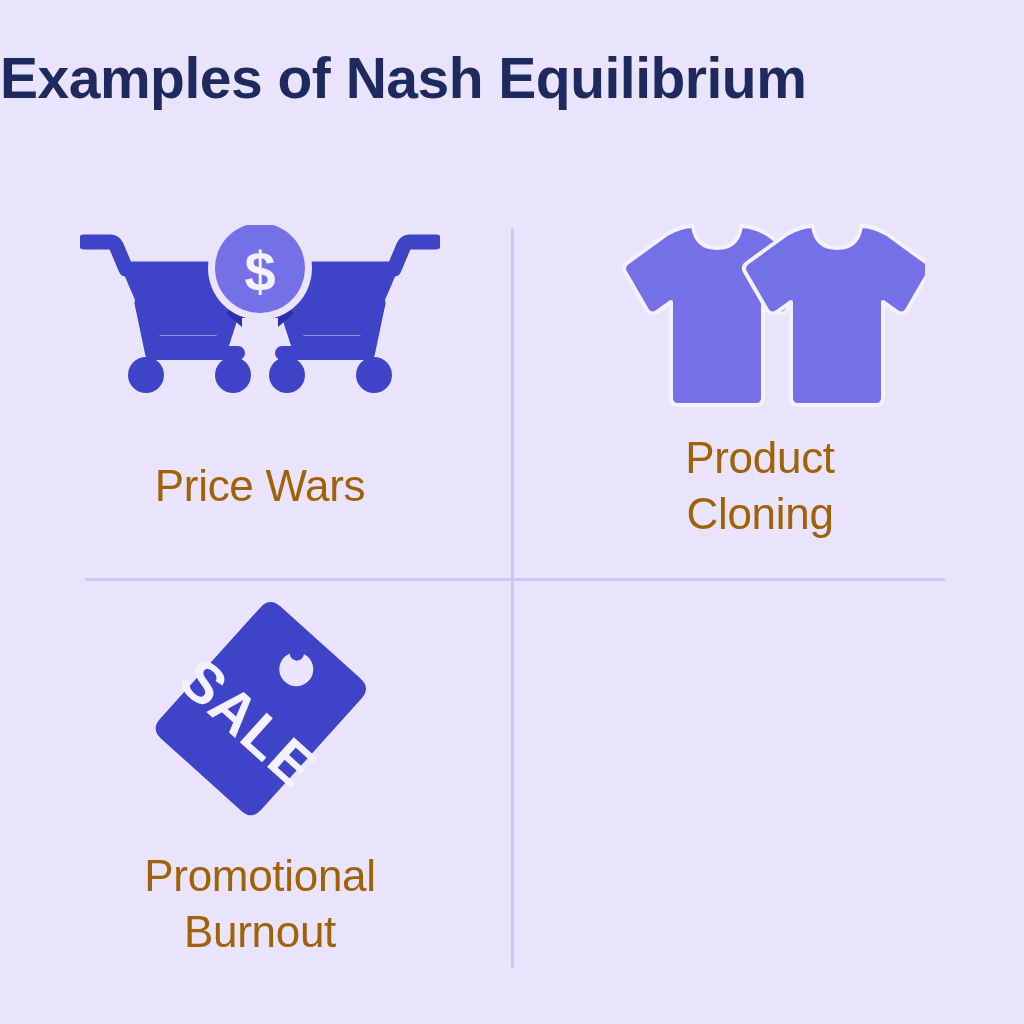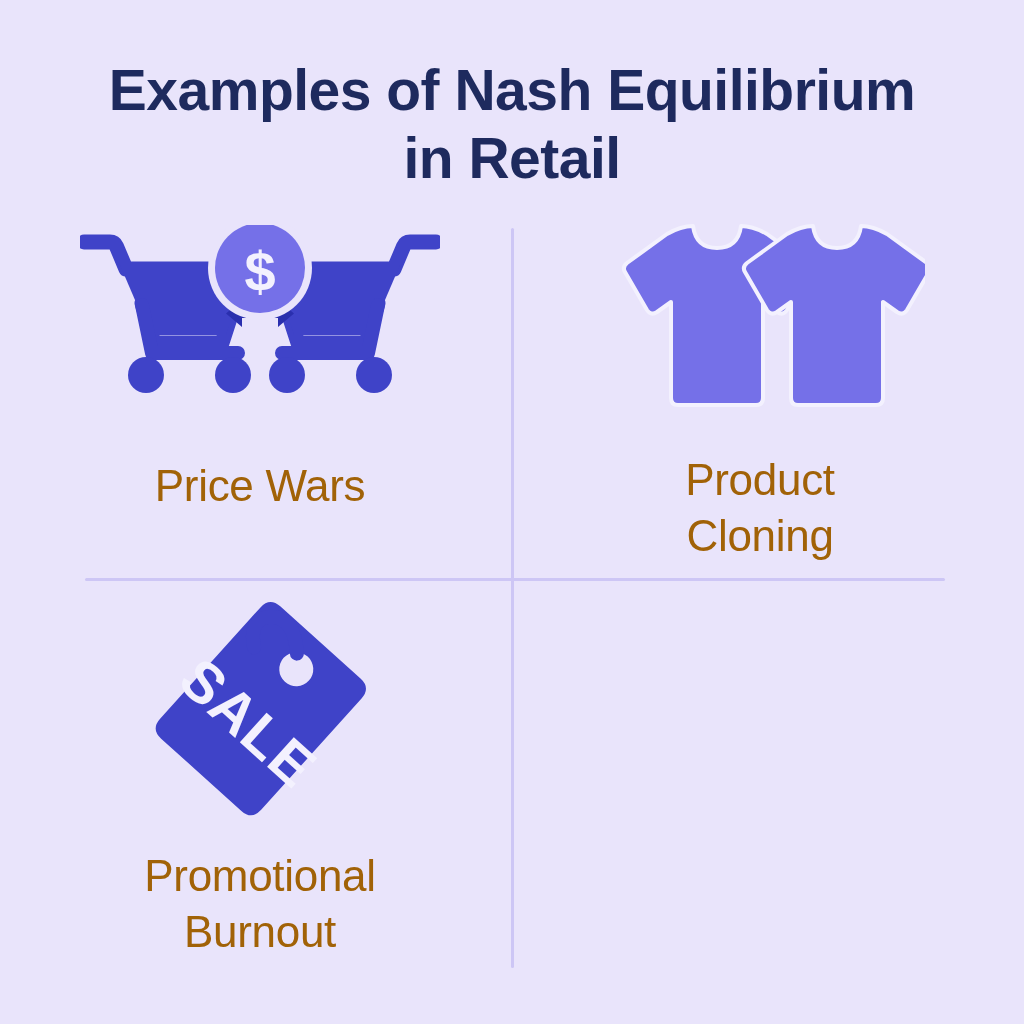--- a/index.html
+++ b/index.html
@@ -21,22 +21,21 @@
     width: 1024px;
     height: 1024px;
   }
 
   
   #title-block {
     position: absolute;
     top: 44px;
     left: 0;
     width: 1024px;
-    text-align: center;
-    margin-top: 12px;
+    text-align: left;
   }
   .title-line {
     display: block;
     color: #1e2a5e;
     font-size: 57px;
     font-weight: bold;
     line-height: 68px;
     letter-spacing: -0.5px;
   }
 
@@ -85,32 +84,31 @@
   .quadrant-label {
     color: #a16207;
     font-size: 44px;
     font-weight: normal;
     line-height: 56px;
     text-align: center;
     letter-spacing: -0.3px;
     white-space: pre-line;
   }
   #quadrant-price-wars .quadrant-label { margin-top: 18px; }
-  #quadrant-product-cloning .quadrant-label { margin-top: 22px; }
+  #quadrant-product-cloning .quadrant-label { }
   #quadrant-promotional .quadrant-label { margin-top: 8px; }
   #quadrant-marketplace .quadrant-label { margin-top: 8px; }
 </style>
 </head>
 <body>
 
 <div id="infographic">
 
   <div id="title-block">
     <span class="title-line">Examples of Nash Equilibrium</span>
-    <span class="title-line">in Retail</span>
   </div>
 
   <div id="divider-vertical"></div>
   <div id="divider-horizontal"></div>
 
   <div class="quadrant" id="quadrant-price-wars">
     <div class="icon-area">
       <svg width="360" height="215" viewBox="0 0 360 215">
 
         <g fill="#3f43c8">

